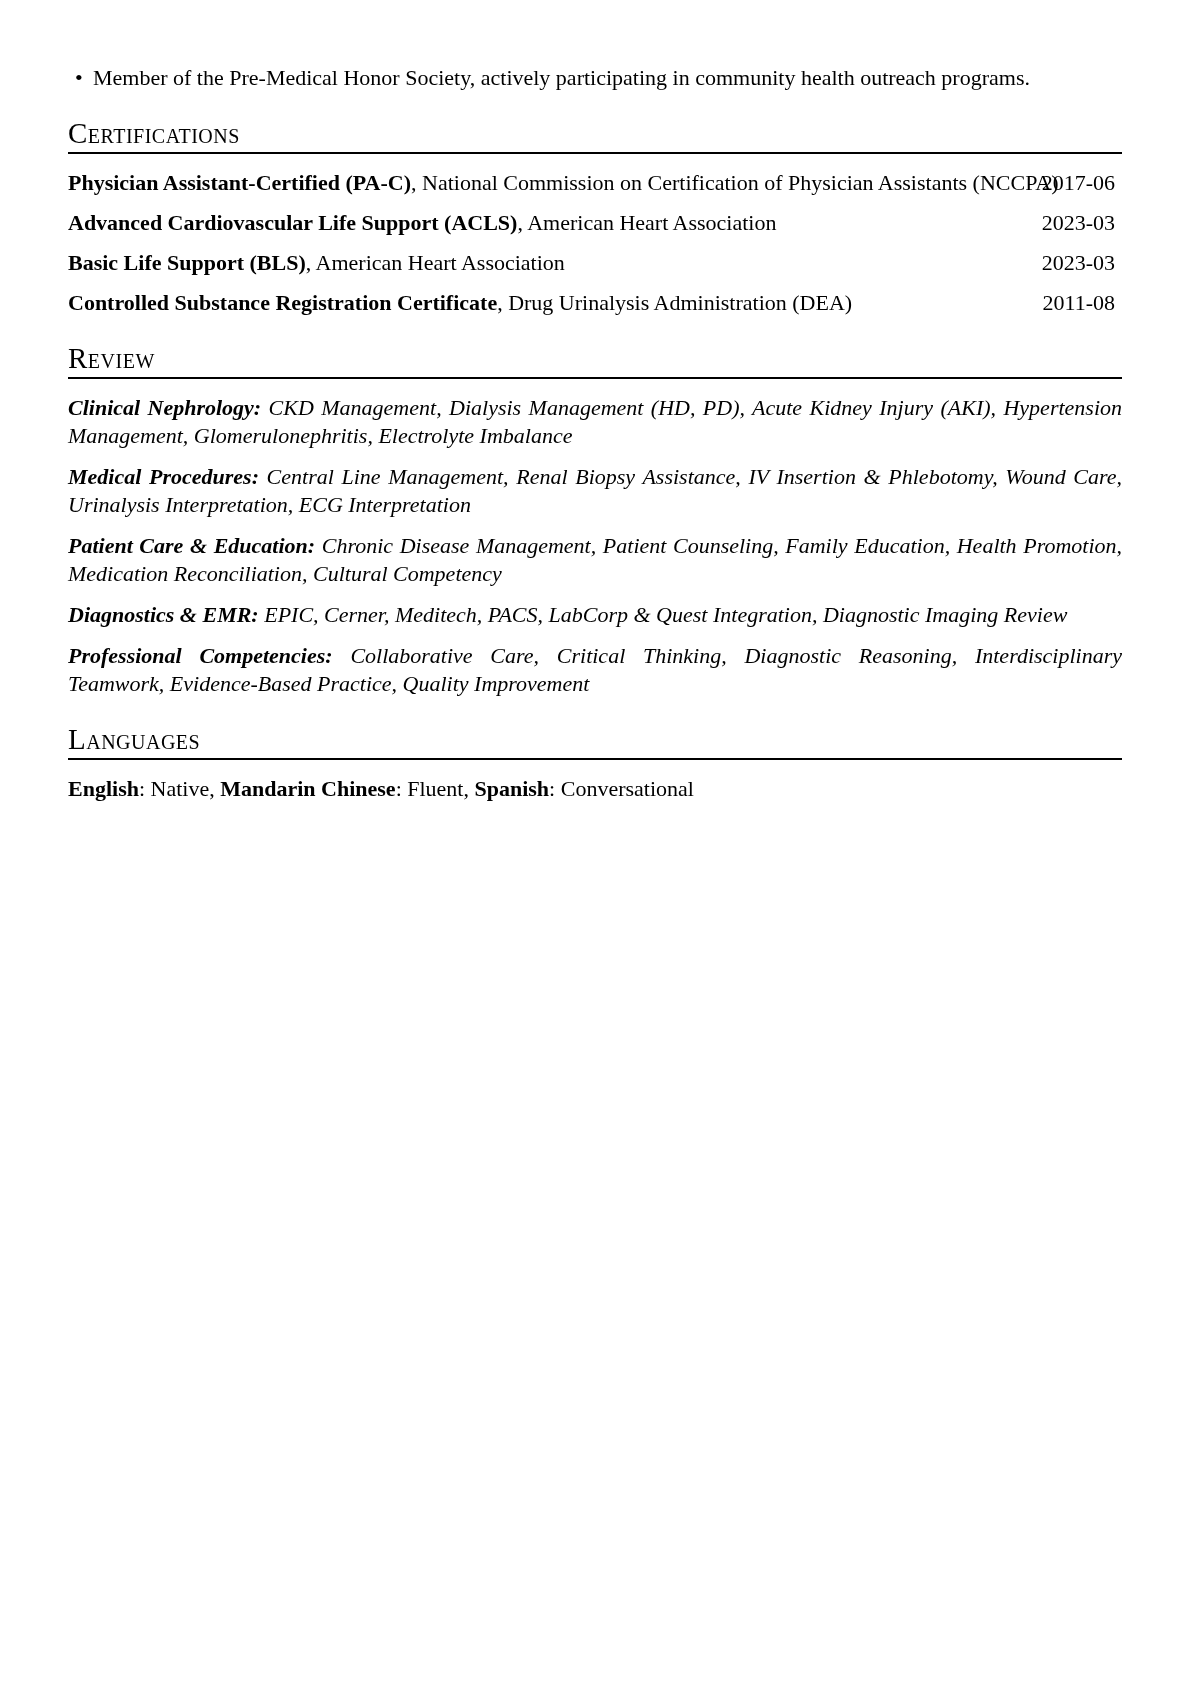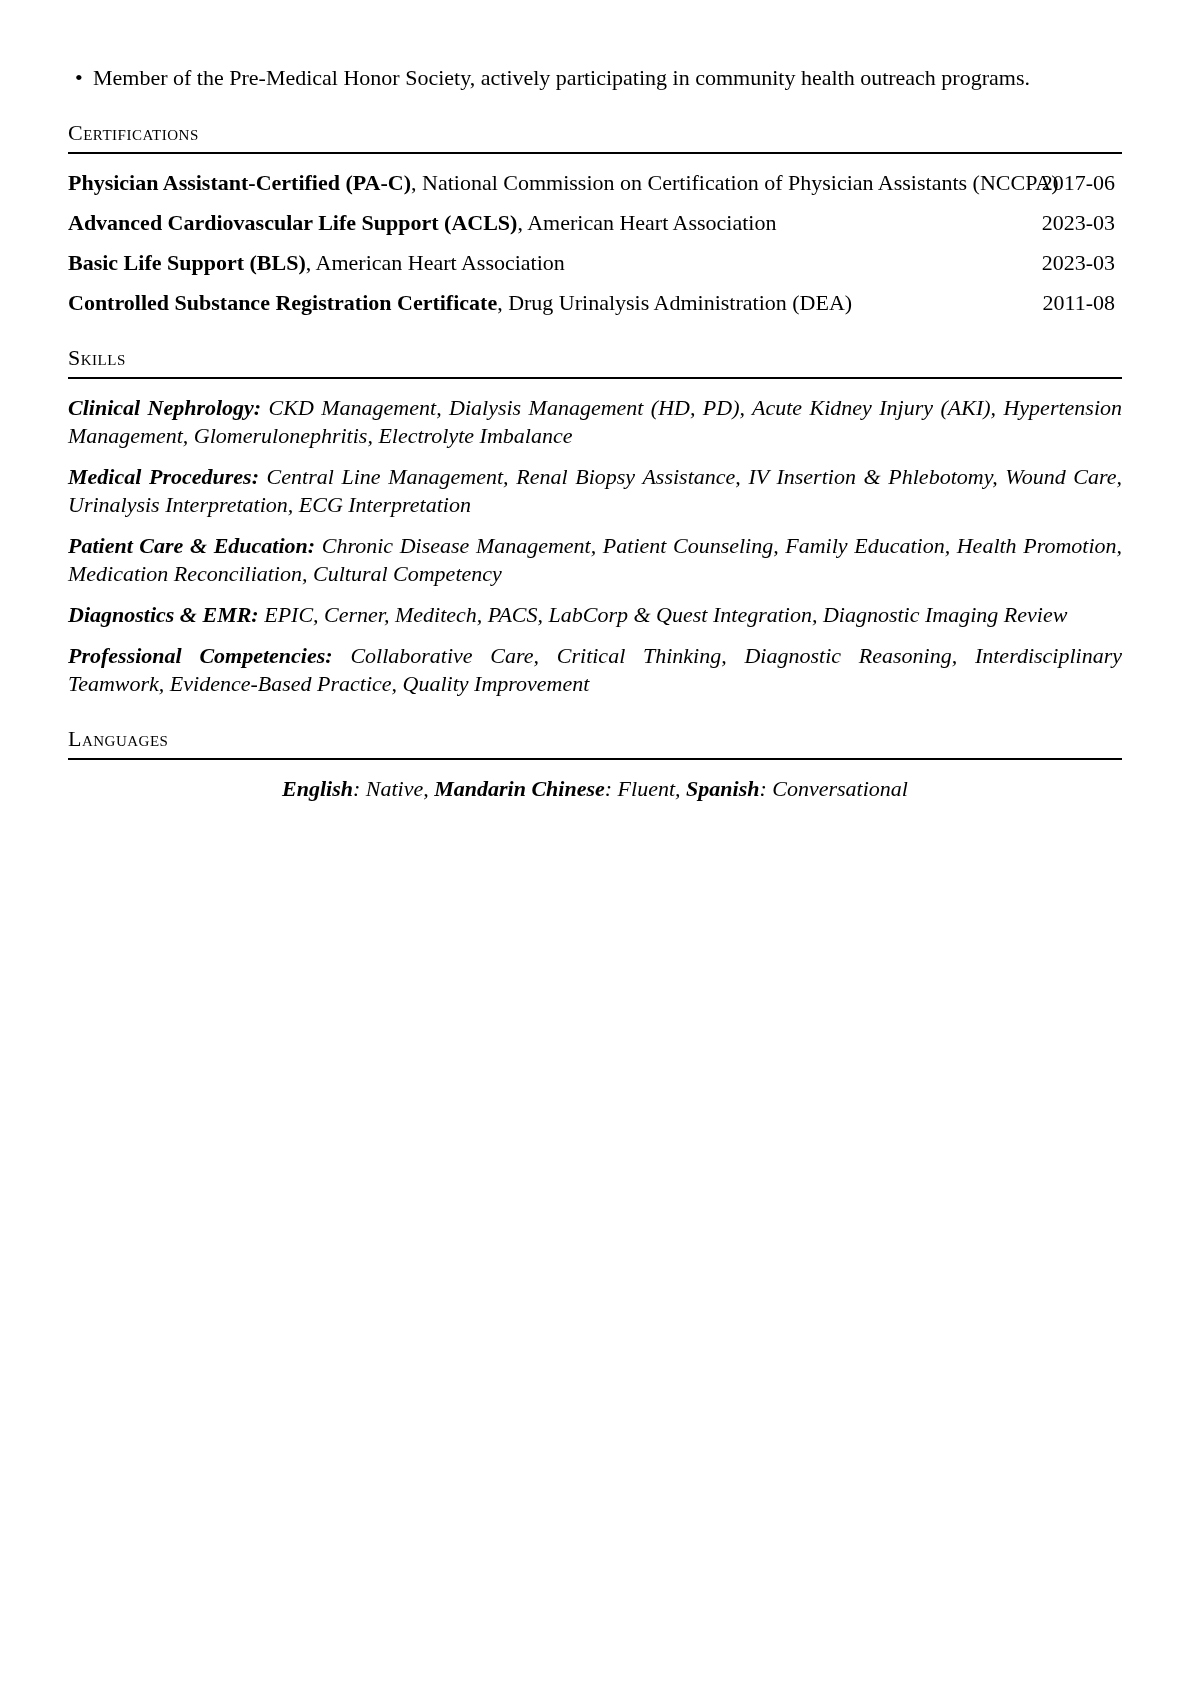--- a/index.html
+++ b/index.html
@@ -27,21 +27,21 @@
   }
   .bullet-glyph {
     position: absolute;
     left: 7px;
     top: 0;
   }
 
   
   .section-title {
     margin-top: 26px;
-    font-size: 22px;
+    font-size: 29px;
     line-height: 30px;
     font-weight: normal;
     font-variant: small-caps;
     letter-spacing: 0.5px;
   }
   .rule {
     height: 2px;
     background: #000000;
     margin: 4px 0 15px 0;
   }
@@ -64,21 +64,21 @@
   .skill-para {
     margin-bottom: 13px;
     text-align: justify;
     -webkit-hyphens: auto;
     hyphens: auto;
     font-style: italic;
   }
   .skill-para:last-child { margin-bottom: 12px; }
 
   
-  .lang-line { text-align: center; font-style: italic; }
+  .lang-line { text-align: left; }
 </style>
 </head>
 <body>
 
 <div class="page">
   <div class="content">
 
     <div class="bullet-item"><span class="bullet-glyph">•</span><span>Member of the Pre-Medical Honor Society, actively participating in community health outreach programs.</span></div>
 
     <section>
@@ -88,21 +88,21 @@
       <div class="cert-entry"><span class="b">Physician Assistant-Certified (PA-C)</span><span>, National Commission on Certification of Physician Assistants (NCCPA)</span><span class="cert-date">2017-06</span></div>
 
       <div class="cert-entry"><span class="b">Advanced Cardiovascular Life Support (ACLS)</span><span>, American Heart Association</span><span class="cert-date">2023-03</span></div>
 
       <div class="cert-entry"><span class="b">Basic Life Support (BLS)</span><span>, American Heart Association</span><span class="cert-date">2023-03</span></div>
 
       <div class="cert-entry"><span class="b">Controlled Substance Registration Certificate</span><span>, Drug Urinalysis Administration (DEA)</span><span class="cert-date">2011-08</span></div>
     </section>
 
     <section>
-      <h2 class="section-title">Skills</h2>
+      <h2 class="section-title">Review</h2>
       <div class="rule"></div>
 
       <p class="skill-para"><span class="b">Clinical Nephrology:</span><span> CKD Management, Dialysis Management (HD, PD), Acute Kidney Injury (AKI), Hypertension Management, Glomerulonephritis, Electrolyte Imbalance</span></p>
 
       <p class="skill-para"><span class="b">Medical Procedures:</span><span> Central Line Management, Renal Biopsy Assistance, IV Insertion &amp; Phlebotomy, Wound Care, Urinalysis Interpretation, ECG Interpretation</span></p>
 
       <p class="skill-para"><span class="b">Patient Care &amp; Education:</span><span> Chronic Disease Management, Patient Counseling, Family Education, Health Promotion, Medication Reconciliation, Cultural Competency</span></p>
 
       <p class="skill-para"><span class="b">Diagnostics &amp; EMR:</span><span> EPIC, Cerner, Meditech, PACS, LabCorp &amp; Quest Integration, Diagnostic Imaging Review</span></p>
 

